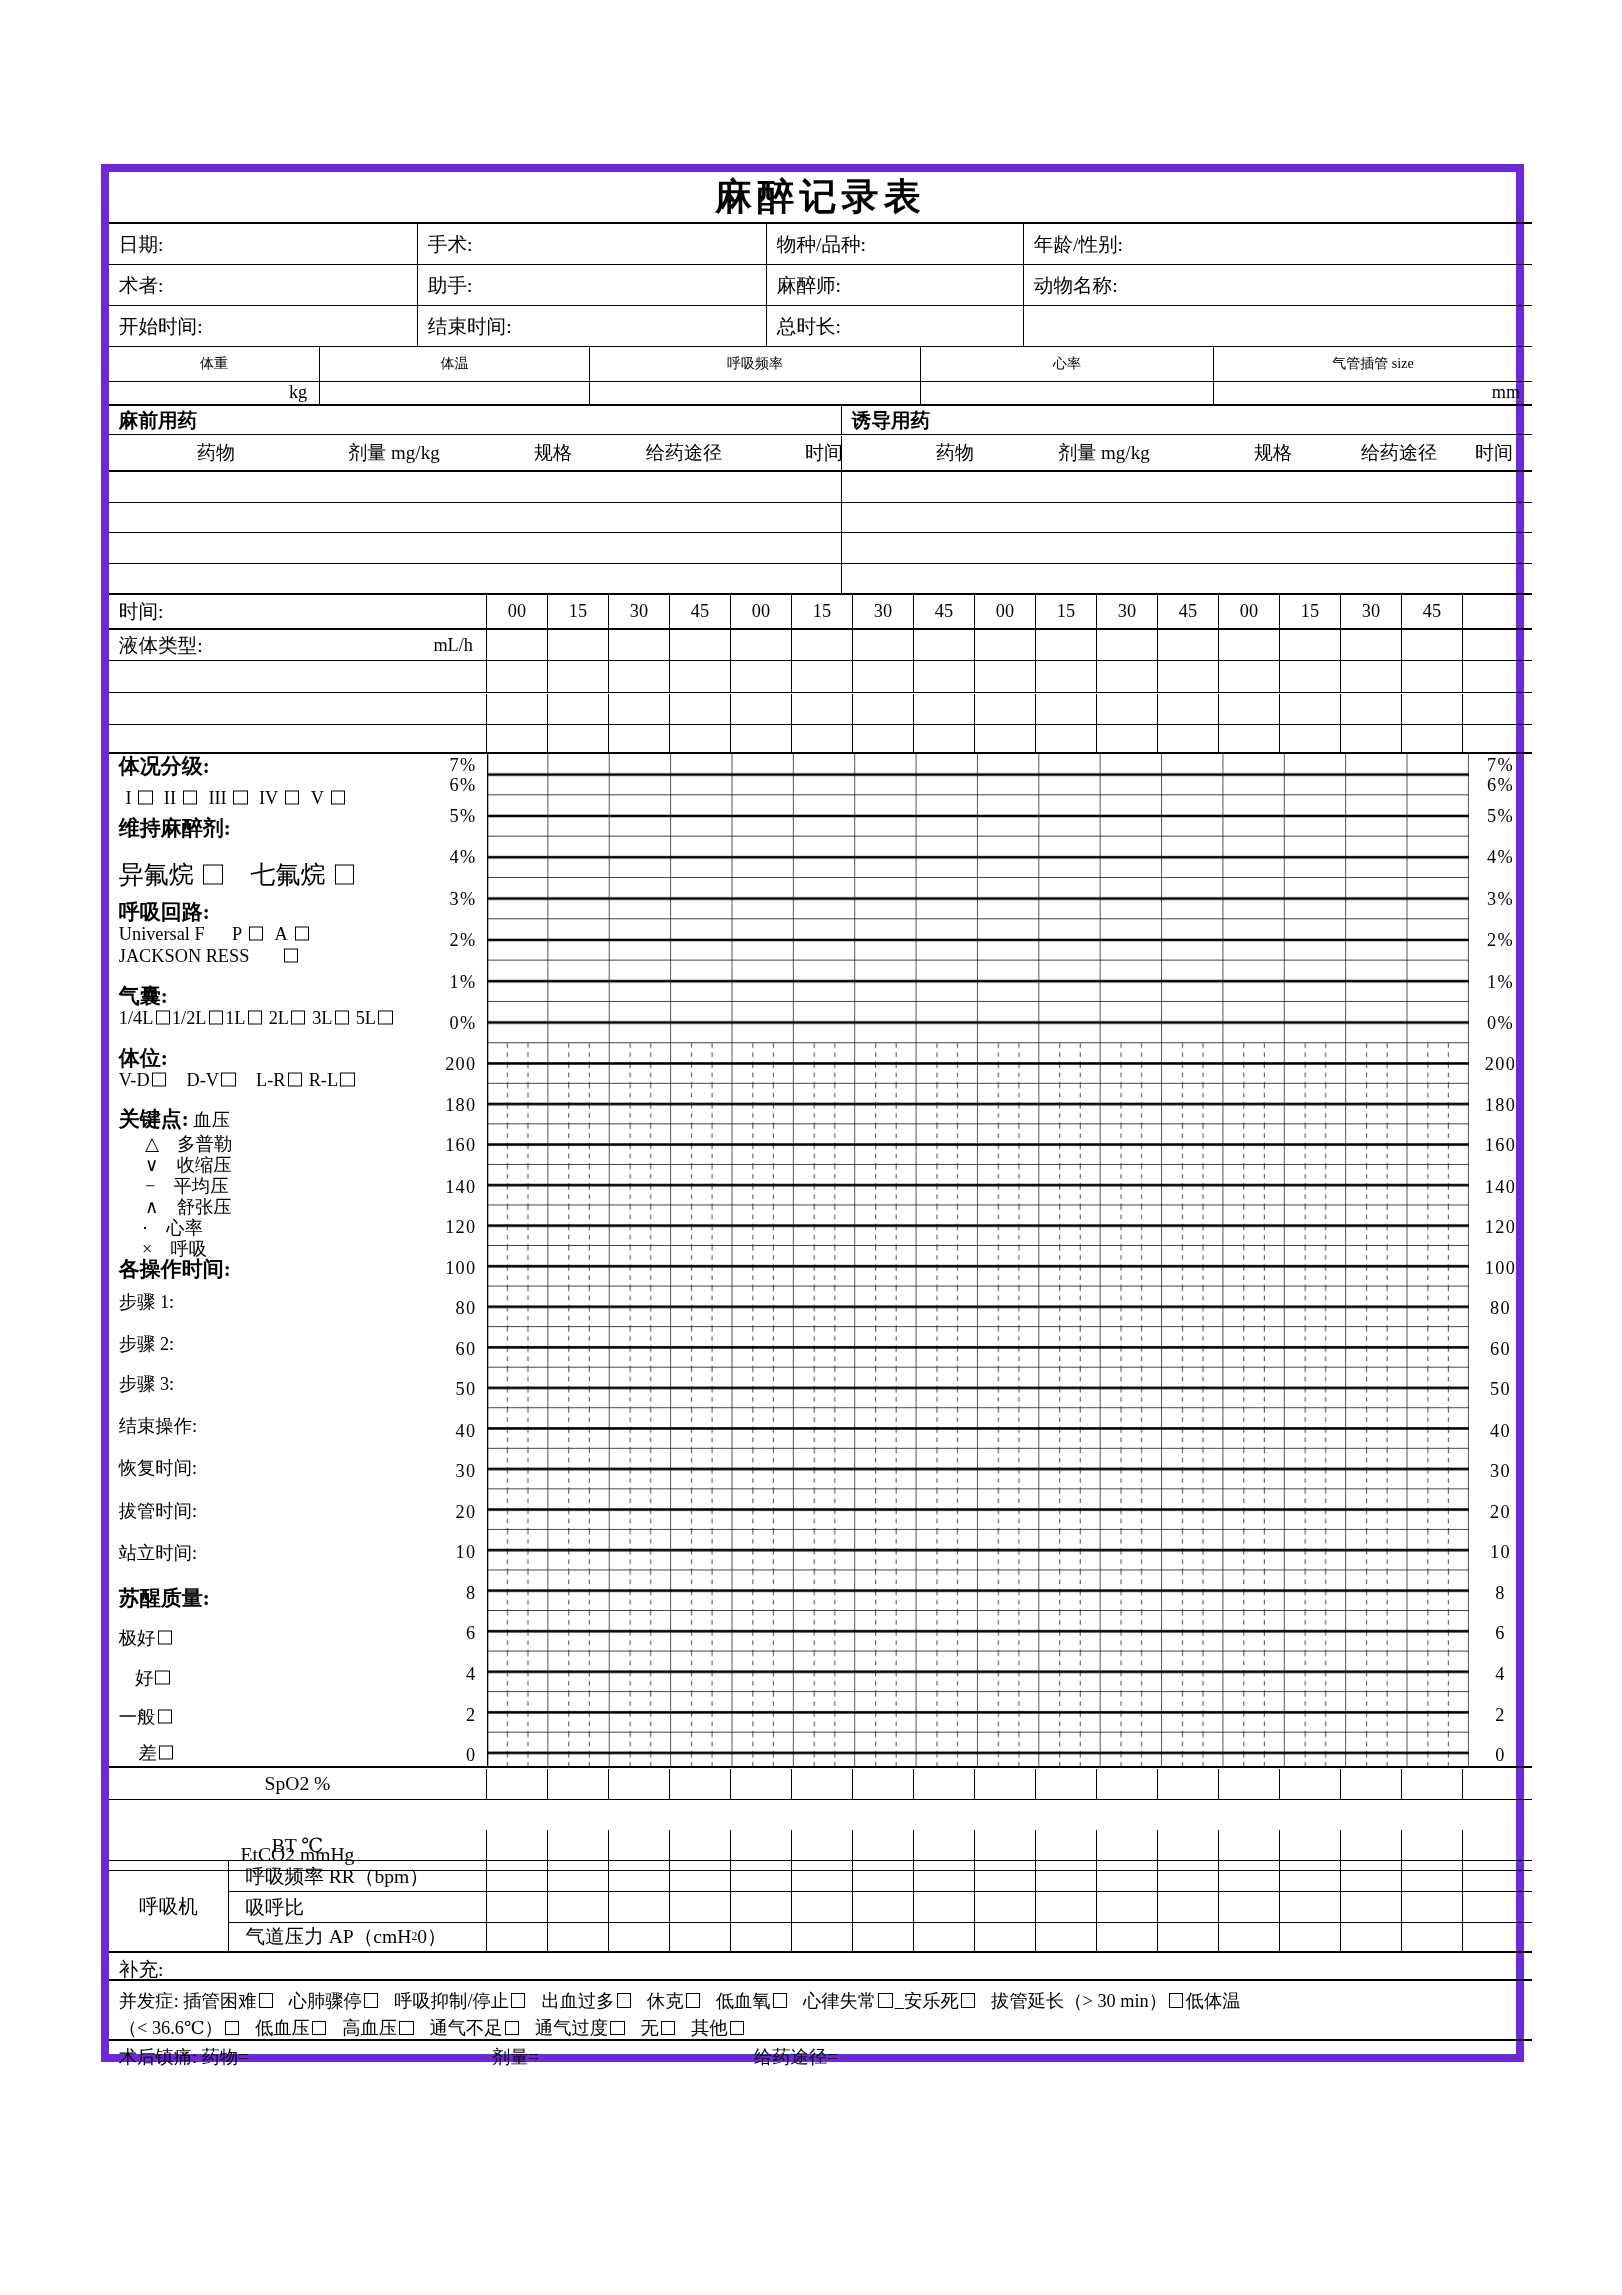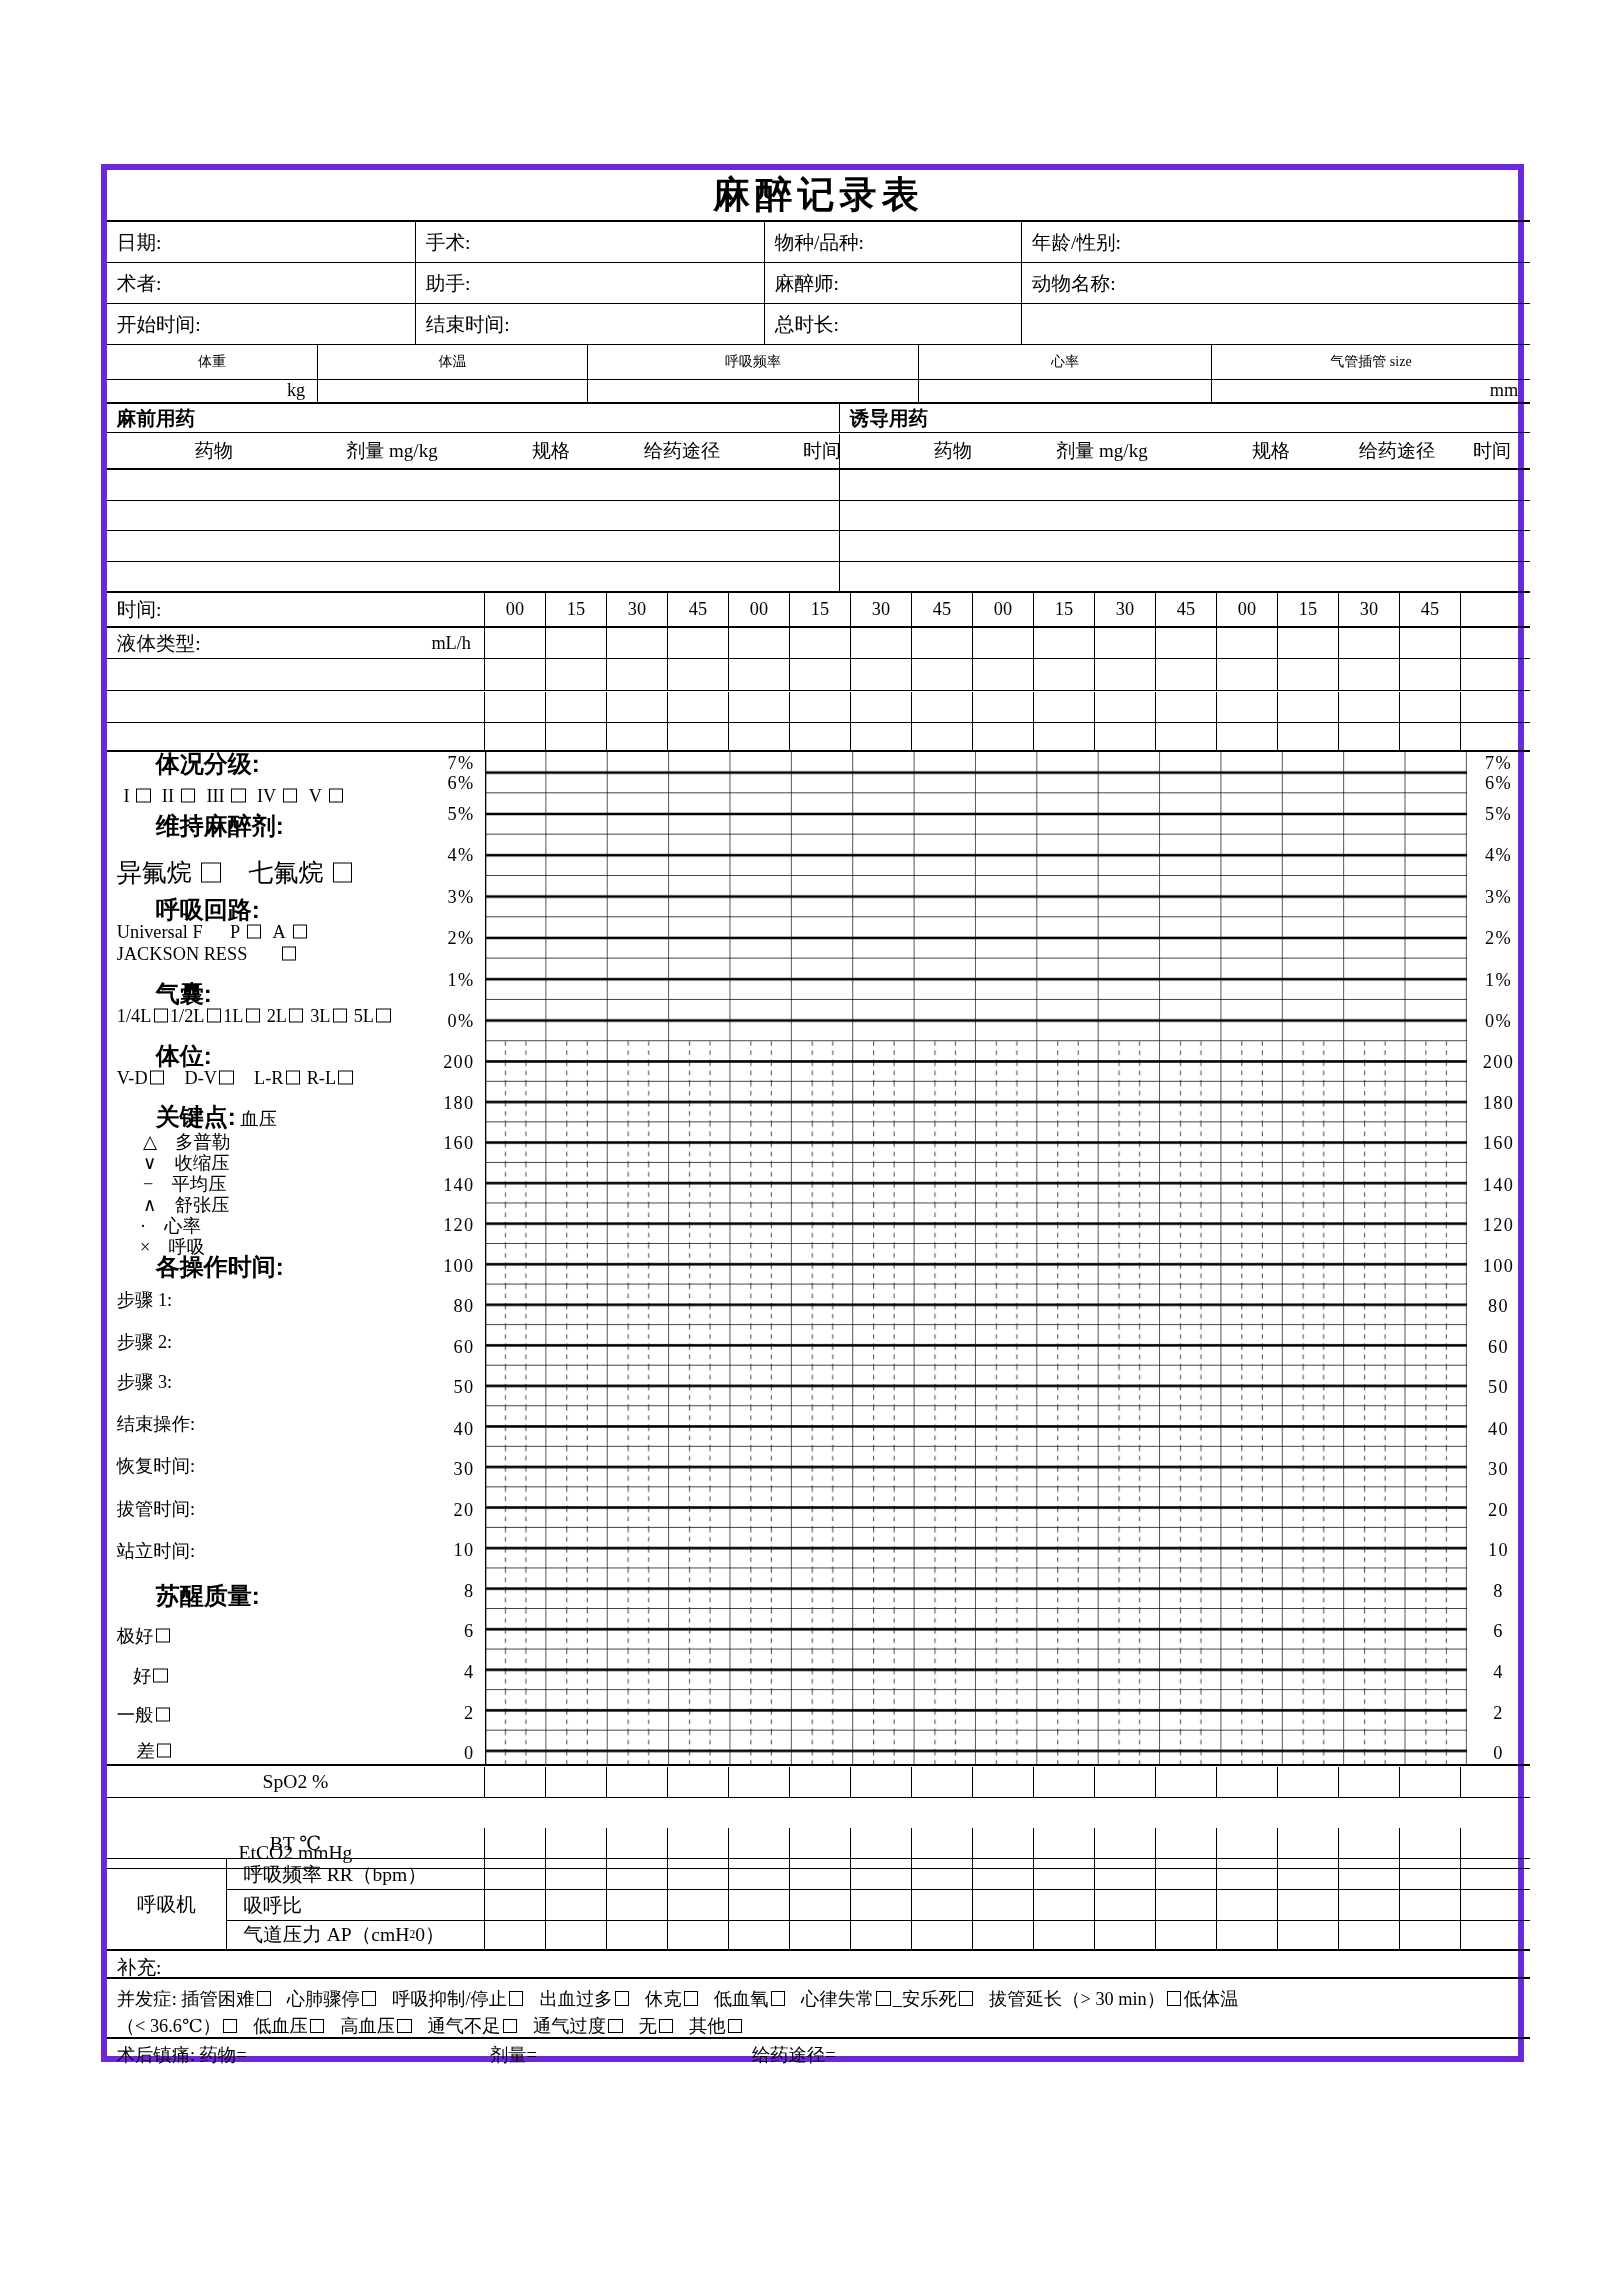--- a/index.html
+++ b/index.html
@@ -1,18 +1,18 @@
 <!DOCTYPE html>
 <html style="font-size:10.5px"><head>
 <meta charset="utf-8">
 <style>
   * { margin:0; padding:0; box-sizing:border-box; }
   body { background:#ffffff; font-family:"Liberation Serif","DejaVu Serif",serif; color:#000; }
   .page { position:relative; width:1623px; height:2295px; background:#fff; overflow:hidden; }
-  .form { position:absolute; left:101px; top:164px; width:1423px; height:1898px; border:6px solid #6d28d9; background:#fff; }
+  .form { position:absolute; left:101px; top:164px; width:1423px; height:1898px; border:8px solid #6d28d9; background:#fff; }
   .row  { position:absolute; left:0; width:1423px; display:flex; align-items:center; border-bottom:1.3px solid #000; }
   .row.bb3 { border-bottom-width:2px; }
   .row.noline { border-bottom:none; }
   .cell { height:100%; display:flex; align-items:center; position:relative; }
   .br { border-right:1.3px solid #000; }
   .pl { padding-left:9.8px; }
   .lbl { font-size:19.6px; }
   .title { justify-content:center; font-family:"Liberation Sans","DejaVu Sans",sans-serif;
            font-weight:bold; font-size:37px; letter-spacing:5.2px; }
   .center { justify-content:center; }
@@ -23,21 +23,21 @@
   .c16 { flex:0 0 61px; justify-content:center; font-size:18.3px; border-right:1.3px solid #000; }
   .tail { flex:1; border-right:none; }
   .labelcell { flex:0 0 378px; border-right:1.3px solid #000;text-align:right; }
   .strip { flex:1; display:flex; height:100%; }
   .chart { border-bottom:2px solid #000; }
   .sidebar { position:absolute; left:0; top:0; width:378px; height:1012px; }
   .gridwrap { position:absolute; left:378px; top:0; width:982px; height:1012px; }
   .gridwrap svg { display:block; width:100%; height:100%; }
   .scaleR { position:absolute; left:1360px; top:0; width:63px; height:1012px; }
   .sbline { position:absolute; transform:translateY(-50%); white-space:nowrap; font-size:18.3px; }
-  .sbline.bold, .sbline b { font-family:Liberation Sans, sans-serif; font-weight:bold; font-size:24px;margin-left:39px; }
+  .sbline.bold, .sbline b { font-family:Liberation Serif, serif; font-weight:bold; font-size:21px; }
   .sbline.big { font-size:25px; }
   .cbx { display:inline-block; width:0.78em; height:0.78em; border:1.3px solid #000; vertical-align:-0.06em; margin:0 0.12em; background:#fff; }
   .scl { position:absolute; right:10.5px; transform:translateY(-50%); font-size:18.3px; letter-spacing:1.3px; white-space:nowrap; }
   .scr { position:absolute; left:50%; transform:translate(-50%,-50%); font-size:18.3px; letter-spacing:1.3px; white-space:nowrap; }
   .monlbl { justify-content:center; font-size:19.6px; }
   .ventlbl { flex:0 0 258px; border-right:1.3px solid #000; padding-left:16.4px; font-size:19.6px; }
   .ventcell { position:absolute; left:0; top:1689px; width:120px; height:92px; border-right:1.3px solid #000;
               border-bottom:2px solid #000; display:flex; align-items:center; justify-content:center; font-size:19.6px; }
   .freeline { position:absolute; white-space:nowrap; font-size:18.3px; }
   sub { font-size:0.6em; }

